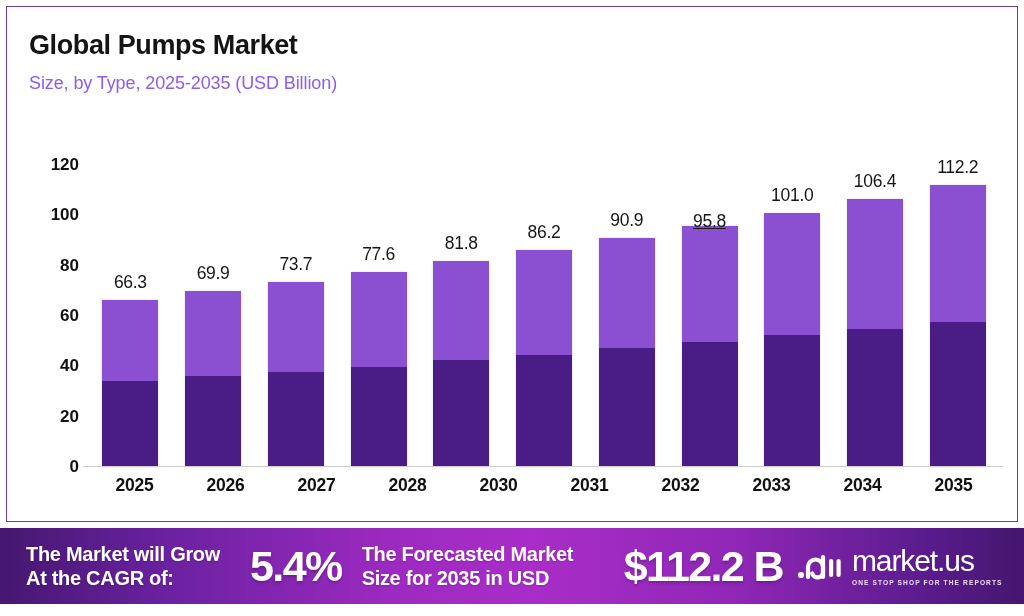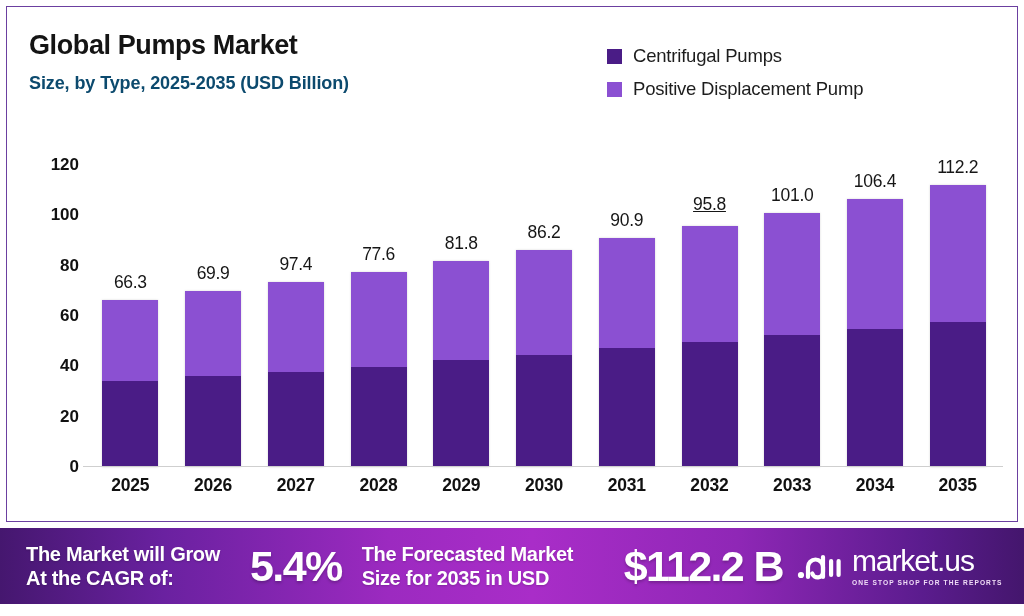--- a/index.html
+++ b/index.html
@@ -29,22 +29,22 @@
   .header {
     position: absolute;
     left: 0; top: 0; right: 0; height: 120px;
   }
   .title-block { position: absolute; left: 22px; top: 24px; }
   .chart-title {
     font-size: 27px; font-weight: bold; color: #141414;
     letter-spacing: -0.4px; line-height: 1.1;
   }
   .chart-subtitle {
-    font-size: 18px; color: #0c4a6e; margin-top: 12px;
-    letter-spacing: -0.1px; font-weight: 700;
+    font-size: 18px; color: #8b5cf6; margin-top: 12px;
+    letter-spacing: -0.1px; font-weight: 400;
   }
   .legend { position: absolute; left: 600px; top: 38px; }
   .legend-row { display: flex; align-items: center; margin-bottom: 11px; }
   .legend-swatch {
     width: 15px; height: 15px; margin-right: 11px; flex: 0 0 auto;
   }
   .legend-label {
     font-size: 18.5px; color: #1d1d1d; letter-spacing: -0.2px;
     white-space: nowrap;
   }
@@ -154,30 +154,20 @@
 <div id="infographic">
 
   <div class="card">
 
     <div class="header">
       <div class="title-block">
         <div class="chart-title">Global Pumps Market</div>
         <div class="chart-subtitle">Size, by Type, 2025-2035 (USD Billion)</div>
       </div>
 
-      <div class="legend">
-        <div class="legend-row">
-          <span class="legend-swatch" style="background:#4A1C86"></span>
-          <span class="legend-label">Centrifugal Pumps</span>
-        </div>
-        <div class="legend-row">
-          <span class="legend-swatch" style="background:#8B50D2"></span>
-          <span class="legend-label">Positive Displacement Pump</span>
-        </div>
-      </div>
     </div>
 
     <div class="plot">
       <div class="y-axis">
           <div class="y-tick" style="bottom: 0px; top: auto; transform: translateY(50%);">0</div>
           <div class="y-tick" style="bottom: 50.3333px; top: auto; transform: translateY(50%);">20</div>
           <div class="y-tick" style="bottom: 100.667px; top: auto; transform: translateY(50%);">40</div>
           <div class="y-tick" style="bottom: 151px; top: auto; transform: translateY(50%);">60</div>
           <div class="y-tick" style="bottom: 201.333px; top: auto; transform: translateY(50%);">80</div>
           <div class="y-tick" style="bottom: 251.667px; top: auto; transform: translateY(50%);">100</div>
@@ -197,21 +187,21 @@
                 <div class="seg-top" style="height: 85.315px; background: rgb(139, 80, 210);"></div>
                 <div class="seg-bottom" style="height: 90.6px; background: rgb(74, 28, 134);"></div>
               </div>
               <div class="bar-total" style="bottom: 182.915px;">69.9</div>
             </div>
             <div class="bar-col">
               <div class="bar-stack" style="height: 185.478px;">
                 <div class="seg-top" style="height: 90.3483px; background: rgb(139, 80, 210);"></div>
                 <div class="seg-bottom" style="height: 95.13px; background: rgb(74, 28, 134);"></div>
               </div>
-              <div class="bar-total" style="bottom: 192.478px;">97.4</div>
+              <div class="bar-total" style="bottom: 192.478px;">73.7</div>
             </div>
             <div class="bar-col">
               <div class="bar-stack" style="height: 195.293px;">
                 <div class="seg-top" style="height: 94.8783px; background: rgb(139, 80, 210);"></div>
                 <div class="seg-bottom" style="height: 100.415px; background: rgb(74, 28, 134);"></div>
               </div>
               <div class="bar-total" style="bottom: 202.293px;">77.6</div>
             </div>
             <div class="bar-col">
               <div class="bar-stack" style="height: 205.863px;">
@@ -232,21 +222,21 @@
                 <div class="seg-top" style="height: 110.23px; background: rgb(139, 80, 210);"></div>
                 <div class="seg-bottom" style="height: 118.535px; background: rgb(74, 28, 134);"></div>
               </div>
               <div class="bar-total" style="bottom: 235.765px;">90.9</div>
             </div>
             <div class="bar-col">
               <div class="bar-stack" style="height: 241.097px;">
                 <div class="seg-top" style="height: 116.27px; background: rgb(139, 80, 210);"></div>
                 <div class="seg-bottom" style="height: 124.827px; background: rgb(74, 28, 134);"></div>
               </div>
-              <div class="bar-total" style="bottom: 252px; text-decoration: underline;">95.8</div>
+              <div class="bar-total" style="bottom: 235px; text-decoration: underline;">95.8</div>
             </div>
             <div class="bar-col">
               <div class="bar-stack" style="height: 254.183px;">
                 <div class="seg-top" style="height: 122.31px; background: rgb(139, 80, 210);"></div>
                 <div class="seg-bottom" style="height: 131.873px; background: rgb(74, 28, 134);"></div>
               </div>
               <div class="bar-total" style="bottom: 261.183px;">101.0</div>
             </div>
             <div class="bar-col">
               <div class="bar-stack" style="height: 267.773px;">
@@ -263,21 +253,20 @@
               <div class="bar-total" style="bottom: 289.37px;">112.2</div>
             </div>
           </div>
         <div class="baseline"></div>
       </div>
       <div class="x-axis">
           <div class="x-tick">2025</div>
           <div class="x-tick">2026</div>
           <div class="x-tick">2027</div>
           <div class="x-tick">2028</div>
-          <div class="x-tick">2029</div>
           <div class="x-tick">2030</div>
           <div class="x-tick">2031</div>
           <div class="x-tick">2032</div>
           <div class="x-tick">2033</div>
           <div class="x-tick">2034</div>
           <div class="x-tick">2035</div>
         </div>
     </div>
 
   </div>

